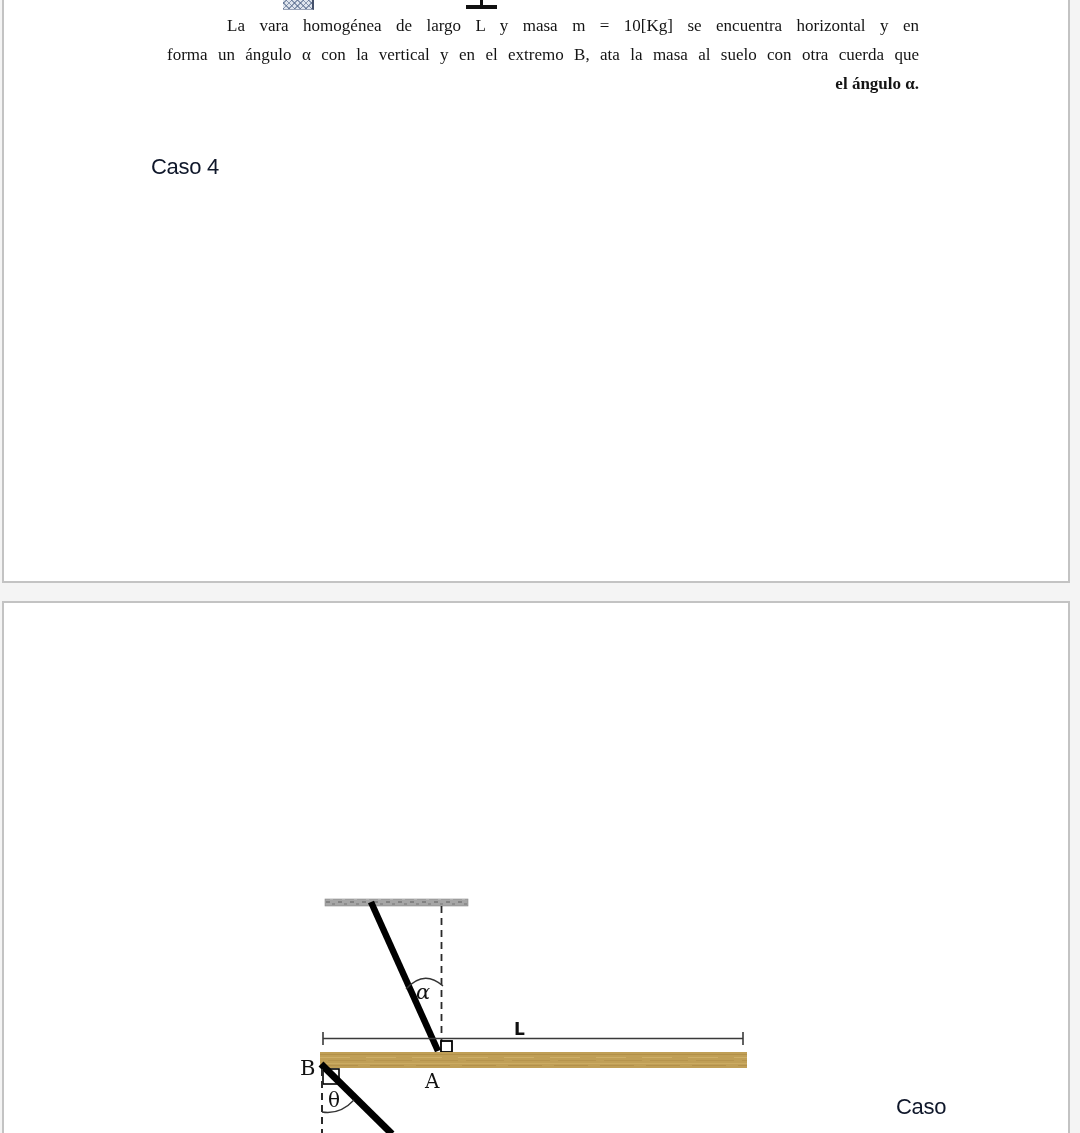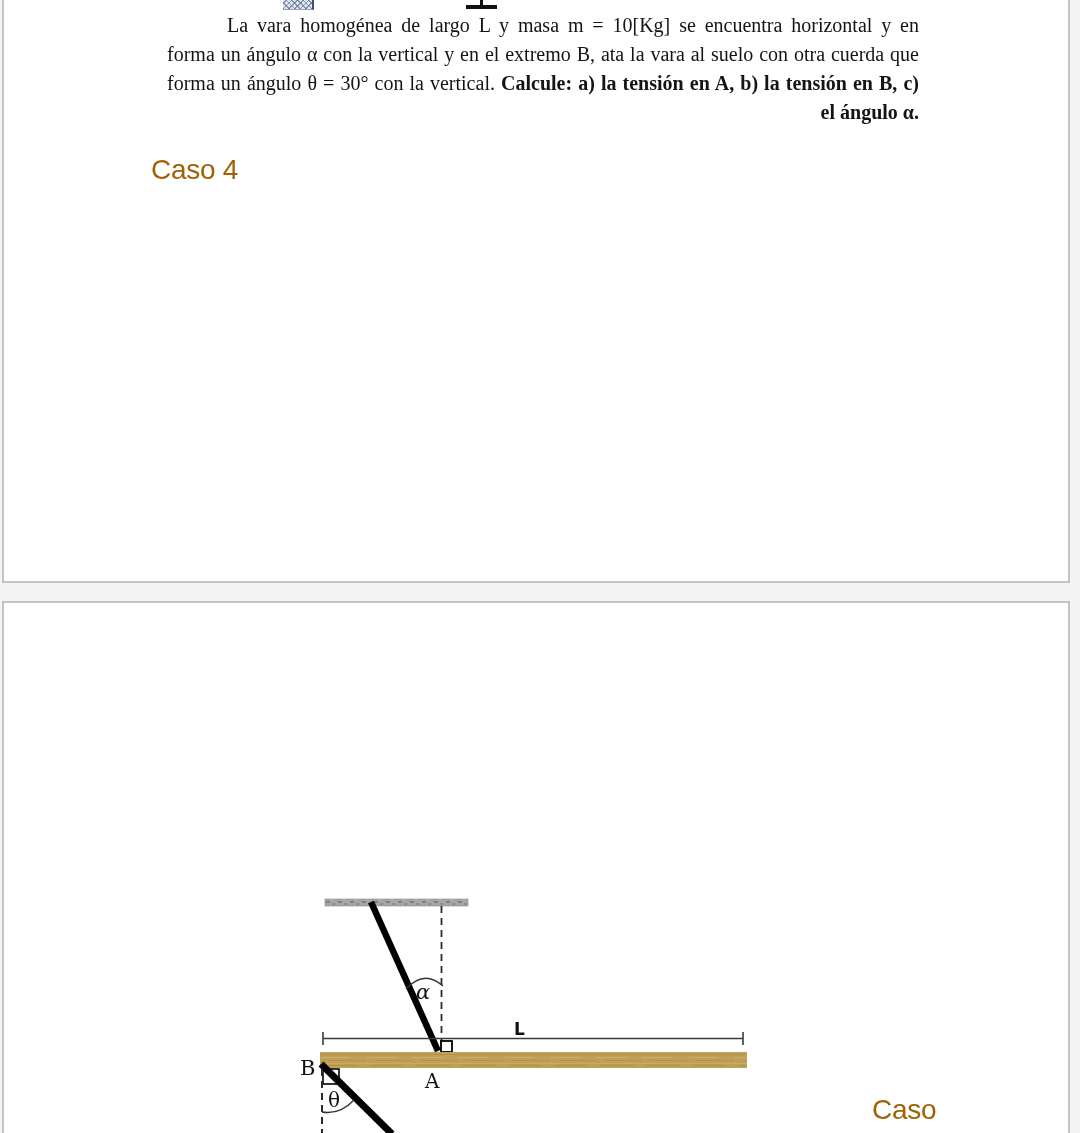--- a/index.html
+++ b/index.html
@@ -17,47 +17,47 @@
     border:2px solid #c3c3c3;
     box-sizing:border-box;
   }
   #page1{top:0;height:583px;border-top:none;}
   #page2{top:601px;height:532px;border-bottom:none;}
 
   .paragraph{
     position:absolute;
     left:167px;top:11px;width:752px;
     font-family:"Liberation Serif",serif;
-    font-size:20px;
+    font-size:17px;
     color:#141414;
     z-index:3;
   }
   .pline{
     height:29px;line-height:29px;
     white-space:nowrap;
     text-align:right;
   }
   .pline.just{
     text-align:justify;
     text-align-last:justify;
     white-space:normal;
   }
   .pline.indent{padding-left:60px;}
   .pline .b{font-weight:bold;}
 
   .caso{
     position:absolute;
     font-family:"Liberation Sans",sans-serif;
-    font-size:28px;
-    color:#a16207;
+    font-size:22px;
+    color:#0f172a;
     z-index:3;
     letter-spacing:-0.3px;
   }
   #caso4{left:151px;top:154px;}
-  #caso2{left:872px;top:1094px;}
+  #caso2{left:896px;top:1094px;}
 
   
   .hatchbox{
     position:absolute;left:283px;top:0;width:29px;height:9px;
     background-color:#dfe5ee;
     background-image:
       repeating-linear-gradient(45deg, rgba(80,100,135,.6) 0 1px, transparent 1px 4px),
       repeating-linear-gradient(-45deg, rgba(80,100,135,.6) 0 1px, transparent 1px 4px);
     border-right:2px solid #44506a;
     border-bottom:1px solid #9aa4b8;
@@ -85,24 +85,21 @@
 
 <div class="hatchbox"></div>
 <div class="remnant-bar"></div>
 <div class="remnant-tick"></div>
 
 <div class="paragraph">
   <div class="pline just indent">
     <span>La vara homogénea de largo L y masa m = 10[Kg] se encuentra horizontal y en</span><span class="b"></span>
   </div>
   <div class="pline just">
-    <span>forma un ángulo α con la vertical y en el extremo B, ata la vara al suelo con otra cuerda que</span><span class="b"></span>
-  </div>
-  <div class="pline just">
-    <span>forma un ángulo θ = 30° con la vertical. </span> <span class="b">Calcule: a) la tensión en A, b) la tensión en B, c)</span>
+    <span>forma un ángulo α con la vertical y en el extremo B, ata la masa al suelo con otra cuerda que</span><span class="b"></span>
   </div>
   <div class="pline">
     <span></span><span class="b">el ángulo α.</span>
   </div>
 </div>
 
 <div class="caso" id="caso4">Caso 4</div>
 <div class="caso" id="caso2">Caso</div>
 
 <svg id="diagram" width="1080" height="1133" viewBox="0 0 1080 1133">

